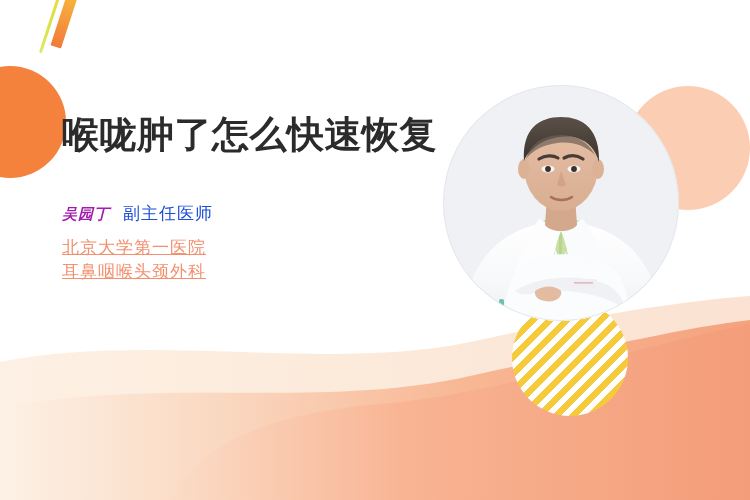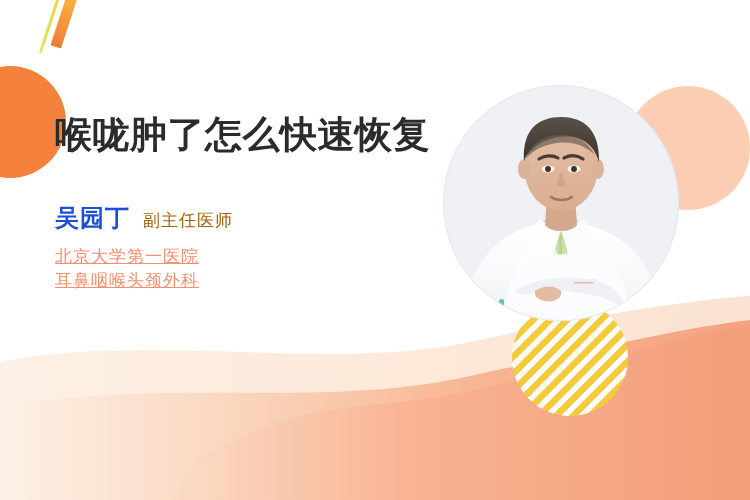--- a/index.html
+++ b/index.html
@@ -88,47 +88,48 @@
     width:236px; height:236px;
     border-radius:50%;
     overflow:hidden;
     background:radial-gradient(circle at 48% 38%, #F4F5F8 0%, #EDEFF3 58%, #E7EAEF 100%);
   }
   .photo svg { display:block; width:100%; height:100%; }
 
   
   .text-block {
     position:absolute;
-    left:55px; top:112px;
+    left:62px; top:112px;
     width:380px;
   }
   .title {
     font-size:37px;
     line-height:1.26;
     font-weight:700;
     color:#2B2B2B;
     letter-spacing:.5px;
     white-space:pre-line;
   }
   .byline {
     margin-top:43px;
     display:flex;
     align-items:baseline;
     gap:13px;
   }
   .doc-name {
-    font-size:24px;
+    font-size:15px;
     font-weight:700;
-    color:#1d4ed8;
+    color:#a21caf;
     letter-spacing:1px;
+    font-style:italic;
   }
   .doc-rank {
     font-size:17px;
     font-weight:400;
-    color:#a16207;
+    color:#1d4ed8;
     letter-spacing:1px;
   }
   .affil {
     margin-top:11px;
     font-size:17px;
     line-height:1.45;
     font-weight:400;
     color:#F4906E;
     letter-spacing:1px;
     text-decoration:underline;

